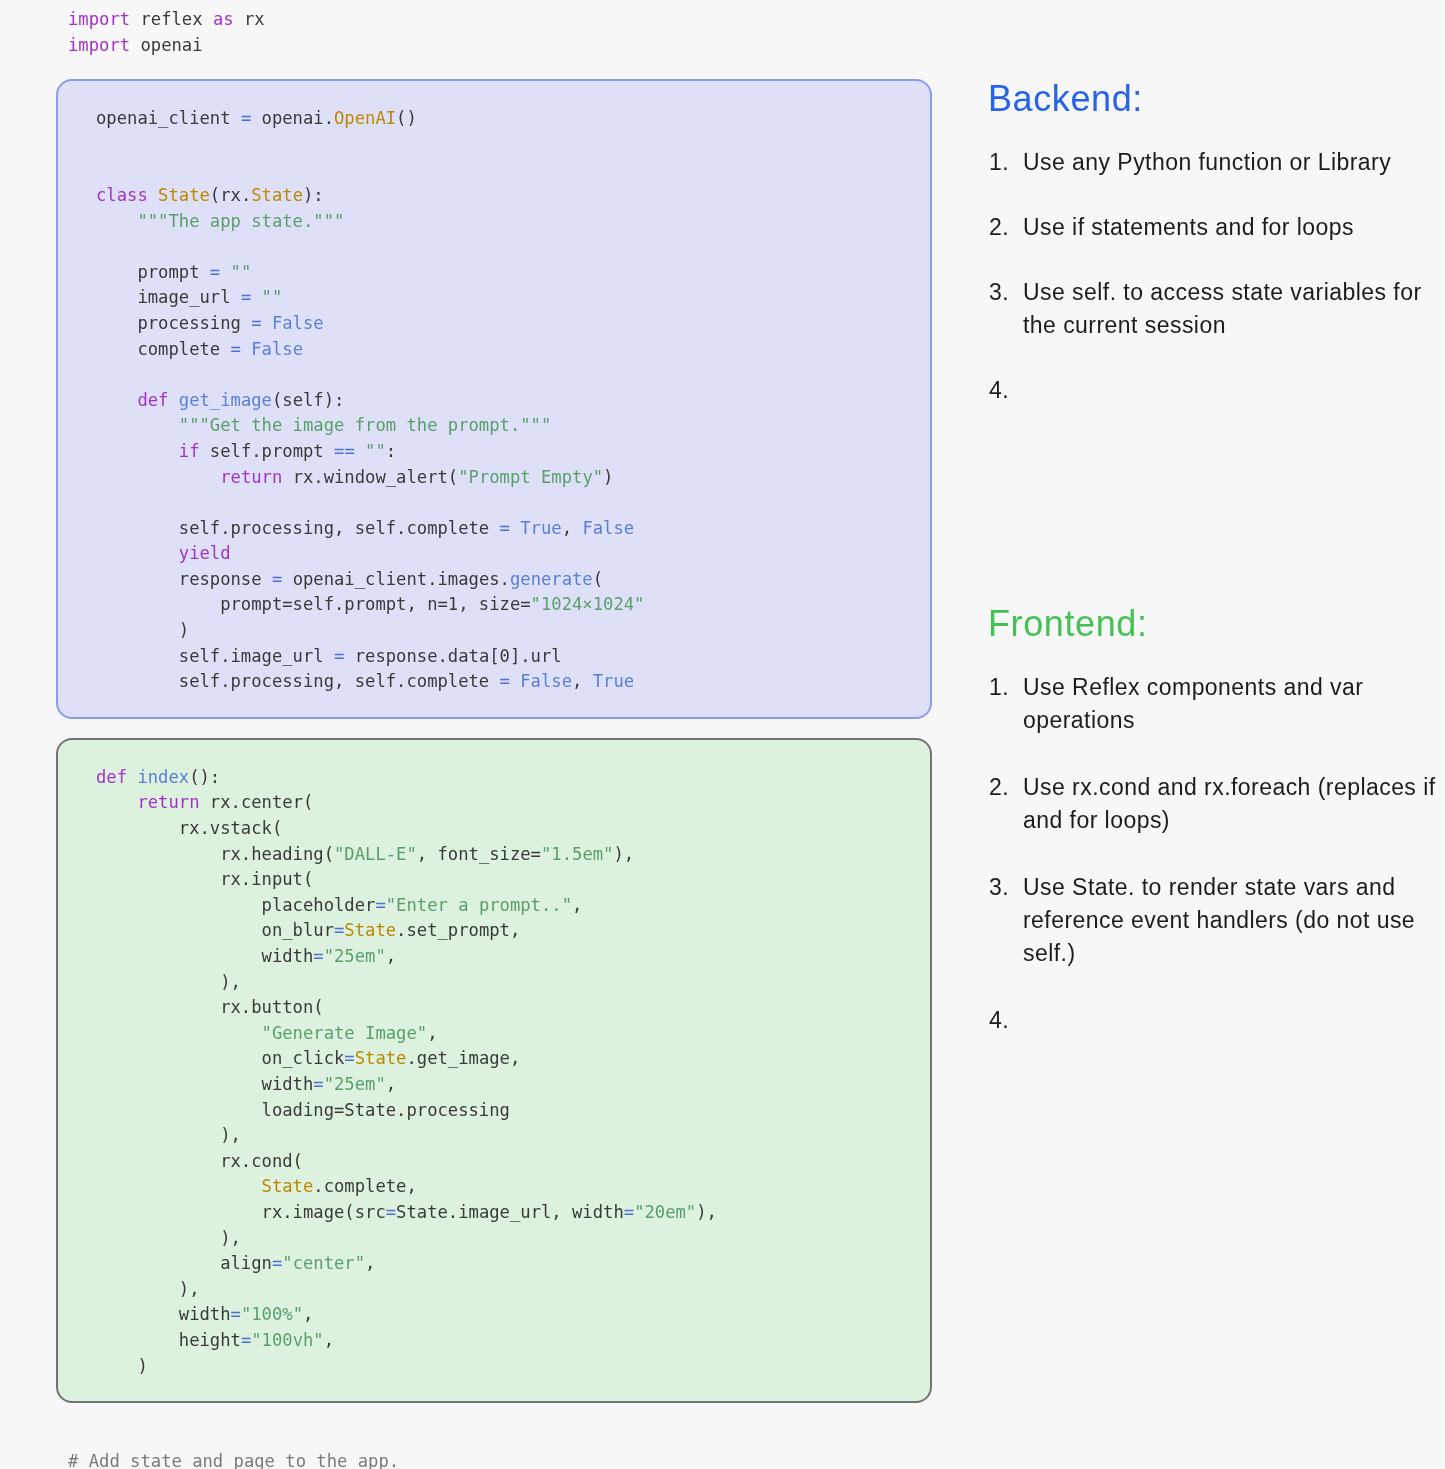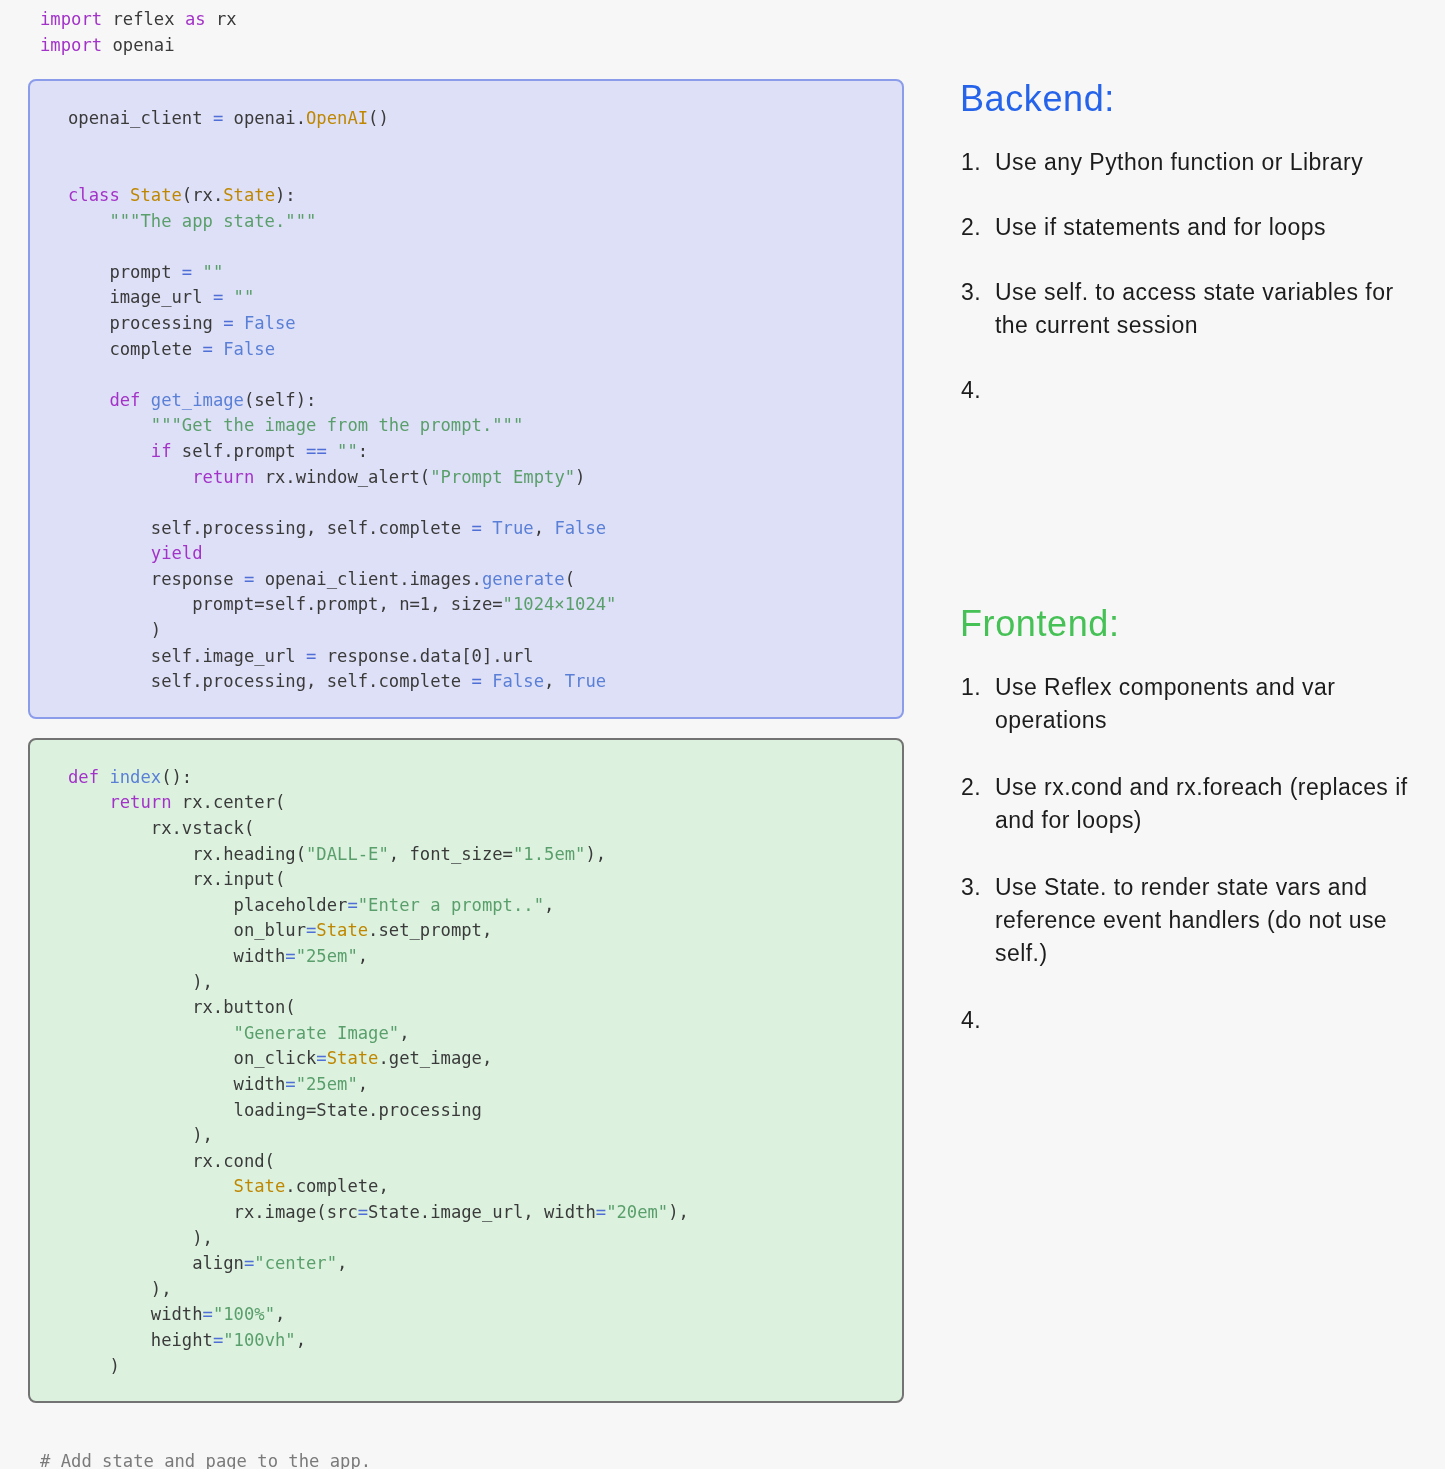--- a/index.html
+++ b/index.html
@@ -14,20 +14,21 @@
     position: relative;
     overflow: hidden;
   }
 
   
   .page {
     position: relative;
     width: 1177px;
     height: 1469px;
     box-sizing: border-box;
+    margin-left: 28px;
   }
   .left-col {
     position: absolute;
     left: 0;
     top: 0;
     width: 930px;
     padding: 7px 0 0 0;
     box-sizing: border-box;
   }
   .right-col {
@@ -45,21 +46,21 @@
     font-size: 17.2px;
     line-height: 25.6px;
     color: #3a3a3a;
     white-space: pre;
     letter-spacing: 0px;
   }
   .code-plain {
     padding-left: 40px;
   }
   .code-block {
-    border-radius: 8px;
+    border-radius: 16px;
     box-sizing: border-box;
     padding: 25px 20px 22px 38px;
   }
   .block-backend {
     background: #dee0f7;
     border: 2px solid #8a9cea;
     margin: 21px 0 0 28px;
     width: 876px;
   }
   .block-frontend {

